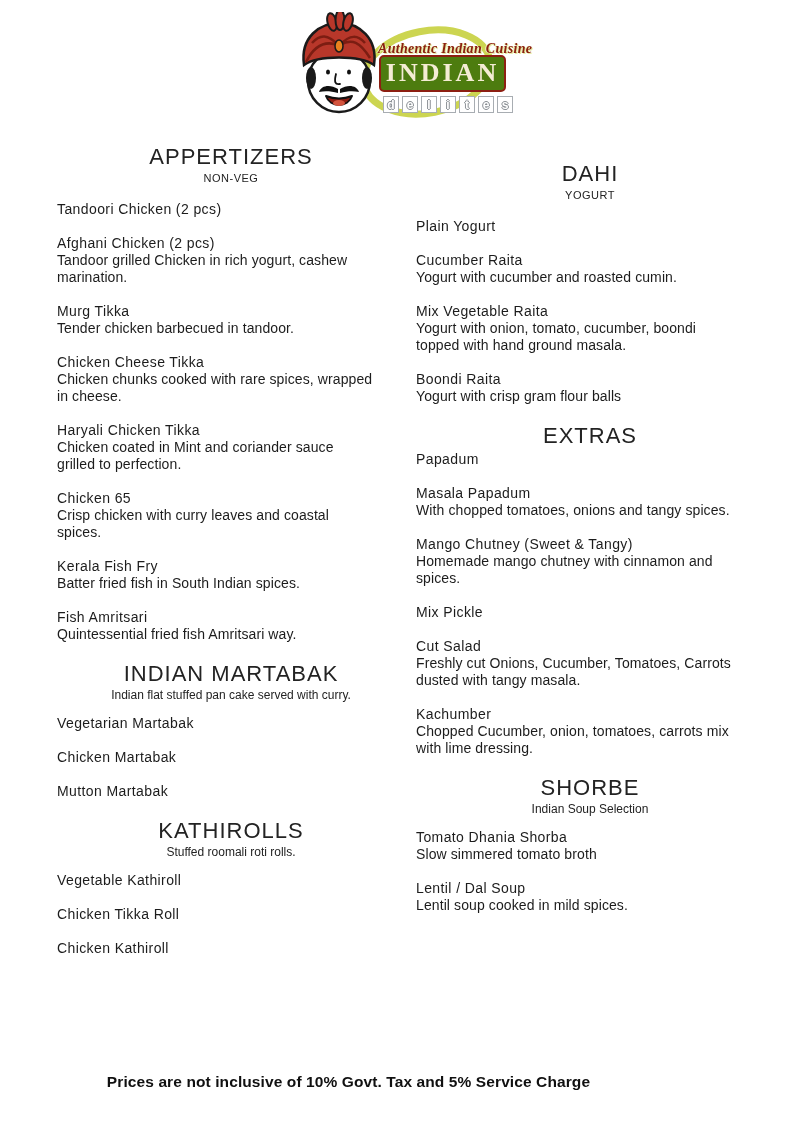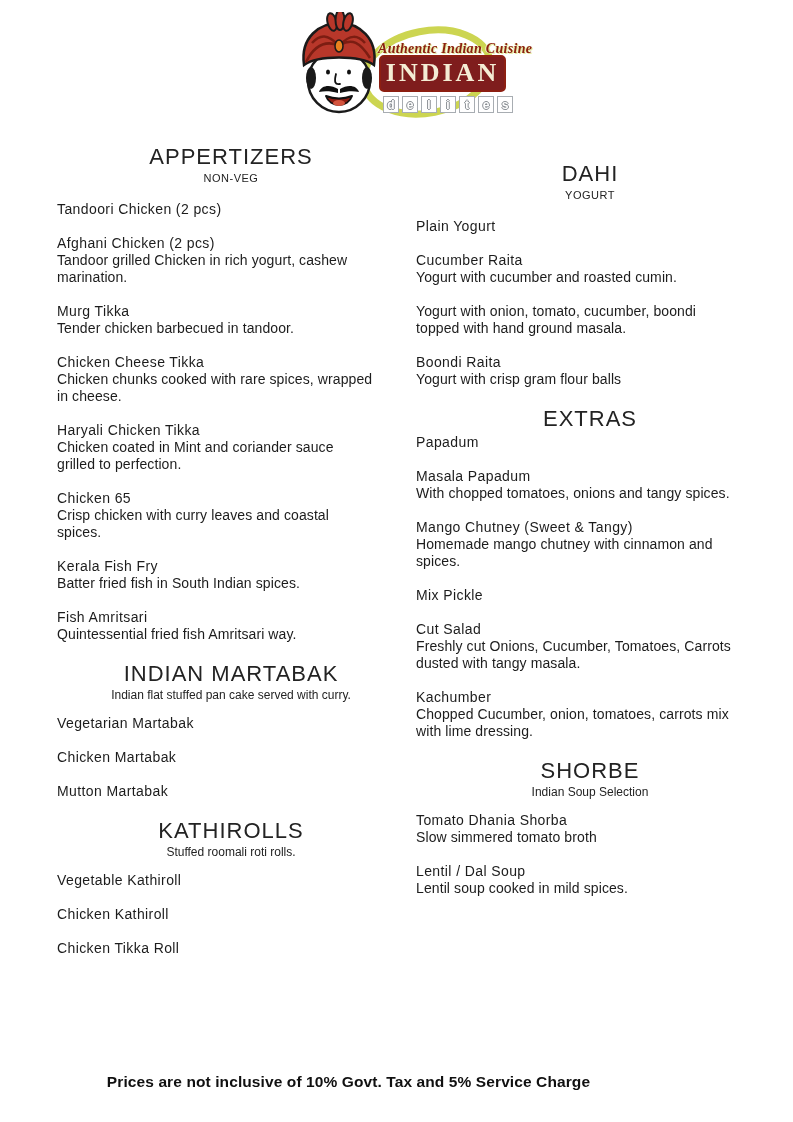--- a/index.html
+++ b/index.html
@@ -7,21 +7,21 @@
         font-family:"Liberation Sans","DejaVu Sans",sans-serif;color:#1c1c1c;overflow:hidden;}
 
   
   .logo{position:absolute;left:292px;top:12px;width:228px;height:110px;}
   .logo-art{position:absolute;left:0;top:0;z-index:1;}
   .logo-tagline{position:absolute;left:86px;top:29px;width:136px;z-index:3;text-align:center;
         font-family:"Liberation Serif","DejaVu Serif",serif;font-style:italic;font-weight:bold;
         font-size:14px;color:#8c2011;letter-spacing:.3px;
         text-shadow:1px 1px 0 #e4eba0,-1px 0 0 #eef3c0;white-space:nowrap;}
   .logo-brandbox{position:absolute;left:87px;top:43px;width:127px;height:37px;z-index:2;
-        background:#7f1d1d;border:2px solid #8d1f12;border-radius:5px;
+        background:#4d7c0f;border:2px solid #8d1f12;border-radius:5px;
         display:flex;align-items:center;justify-content:center;box-sizing:border-box;}
   .logo-brand{font-family:"Liberation Serif","DejaVu Serif",serif;font-weight:bold;
         font-size:26px;color:#f4ecd4;letter-spacing:3px;line-height:1;transform:translateY(-1px);}
   .logo-delites{position:absolute;left:91px;top:84px;z-index:2;display:flex;gap:3px;}
   .logo-tile{width:14px;height:15px;border:1px solid #a8adb2;background:#fff;
         display:flex;align-items:center;justify-content:center;
         font-weight:bold;font-size:12px;color:#fff;
         text-shadow:-1px 0 #8a8f94,1px 0 #8a8f94,0 -1px #8a8f94,0 1px #8a8f94;}
 
   
@@ -143,39 +143,40 @@
           <div class="item-name">Mutton Martabak</div>
         </div>
       </div>
       <div class="section">
         <div class="section-title">KATHIROLLS</div>
         <div class="section-subtitle subtitle-small">Stuffed roomali roti rolls.</div>
         <div class="menu-item">
           <div class="item-name">Vegetable Kathiroll</div>
         </div>
         <div class="menu-item">
+          <div class="item-name">Chicken Tikka Roll</div>
+        </div>
+        <div class="menu-item">
           <div class="item-name">Chicken Kathiroll</div>
-        </div>
-        <div class="menu-item">
-          <div class="item-name">Chicken Tikka Roll</div>
         </div>
       </div>
     </div>
   <div class="col col-right">
       <div class="section">
         <div class="section-title">DAHI</div>
         <div class="section-subtitle subtitle-caps">YOGURT</div>
         <div class="menu-item">
           <div class="item-name">Plain Yogurt</div>
         </div>
         <div class="menu-item">
           <div class="item-name">Cucumber Raita</div>
           <div class="item-desc">Yogurt with cucumber and roasted cumin.</div>
         </div>
         <div class="menu-item">
+          <div class="item-name">Mix Vegetable Raita</div>
           <div class="item-desc">Yogurt with onion, tomato, cucumber, boondi topped with hand ground masala.</div>
         </div>
         <div class="menu-item">
           <div class="item-name">Boondi Raita</div>
           <div class="item-desc">Yogurt with crisp gram flour balls</div>
         </div>
       </div>
       <div class="section no-sub">
         <div class="section-title">EXTRAS</div>
         <div class="menu-item">

